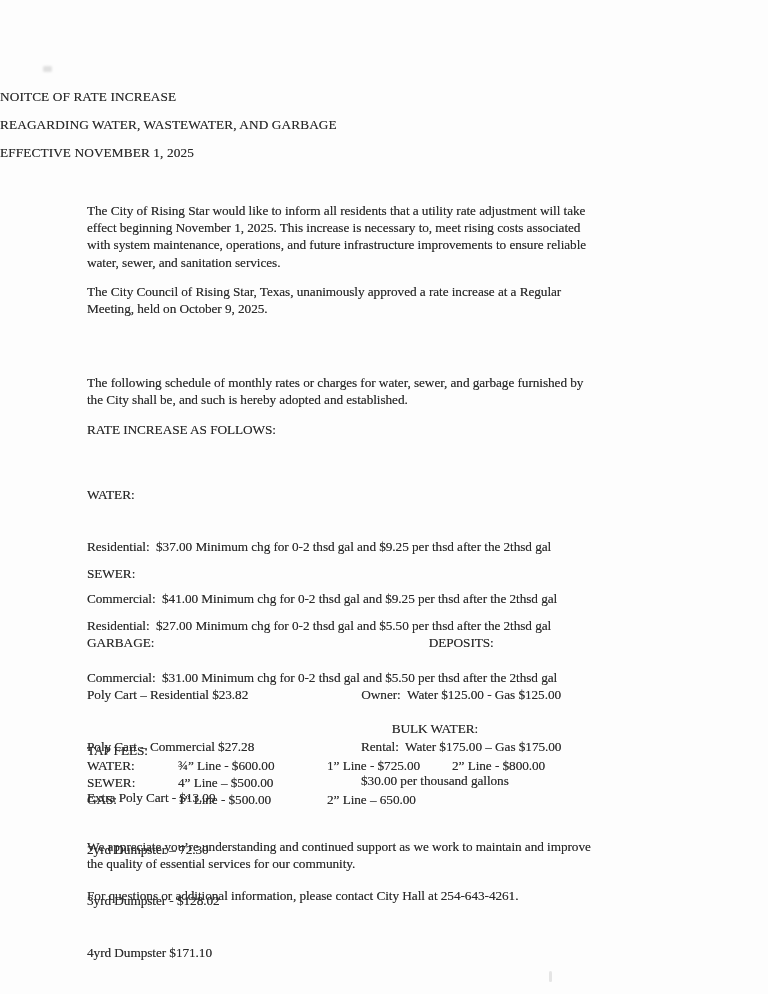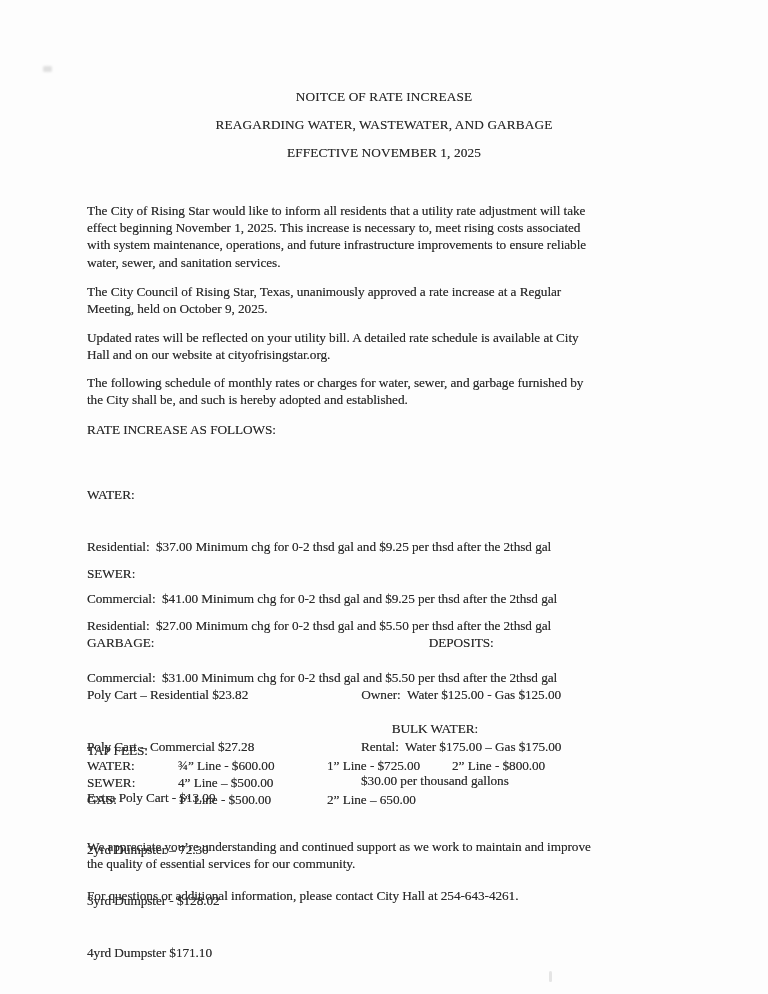--- a/index.html
+++ b/index.html
@@ -17,21 +17,20 @@
   }
   .txt {
     position: absolute;
     left: 87px;
     white-space: pre-wrap;
     text-shadow: 0 0 0.5px rgba(45,45,45,0.55);
   }
   .center {
     left: 0;
     width: 768px;
-    text-align: center;
     letter-spacing: 0.1px;
   }
   .col-right { left: 361px; text-align: center; }
   .tap-row { position: absolute; left: 87px; width: 640px; height: 17.2px; }
   .tap-row span {
     position: absolute;
     white-space: pre-wrap;
     text-shadow: 0 0 0.5px rgba(45,45,45,0.55);
   }
   .tap-label { left: 0; }
@@ -53,22 +52,20 @@
   <div class="txt center" style="top:88px">NOITCE OF RATE INCREASE</div>
   <div class="txt center" style="top:116px">REAGARDING WATER, WASTEWATER, AND GARBAGE</div>
   <div class="txt center" style="top:144px">EFFECTIVE NOVEMBER 1, 2025</div>
 
   <div class="txt" style="top:202px">The City of Rising Star would like to inform all residents that a utility rate adjustment will take
 effect beginning November 1, 2025. This increase is necessary to, meet rising costs associated
 with system maintenance, operations, and future infrastructure improvements to ensure reliable
 water, sewer, and sanitation services.</div>
   <div class="txt" style="top:283px">The City Council of Rising Star, Texas, unanimously approved a rate increase at a Regular
 Meeting, held on October 9, 2025.</div>
-  <div class="txt" style="top:329px">Updated rates will be reflected on your utility bill. A detailed rate schedule is available at City
-Hall and on our website at cityofrisingstar.org.</div>
   <div class="txt" style="top:421px">RATE INCREASE AS FOLLOWS:</div>
 
   <div class="txt" style="top:374px">The following schedule of monthly rates or charges for water, sewer, and garbage furnished by
 the City shall be, and such is hereby adopted and established.</div>
 
   <div class="txt" style="top:452px">
     <div>WATER:</div>
     <div>Residential:  $37.00 Minimum chg for 0-2 thsd gal and $9.25 per thsd after the 2thsd gal</div>
     <div>Commercial:  $41.00 Minimum chg for 0-2 thsd gal and $9.25 per thsd after the 2thsd gal</div>
   </div>

